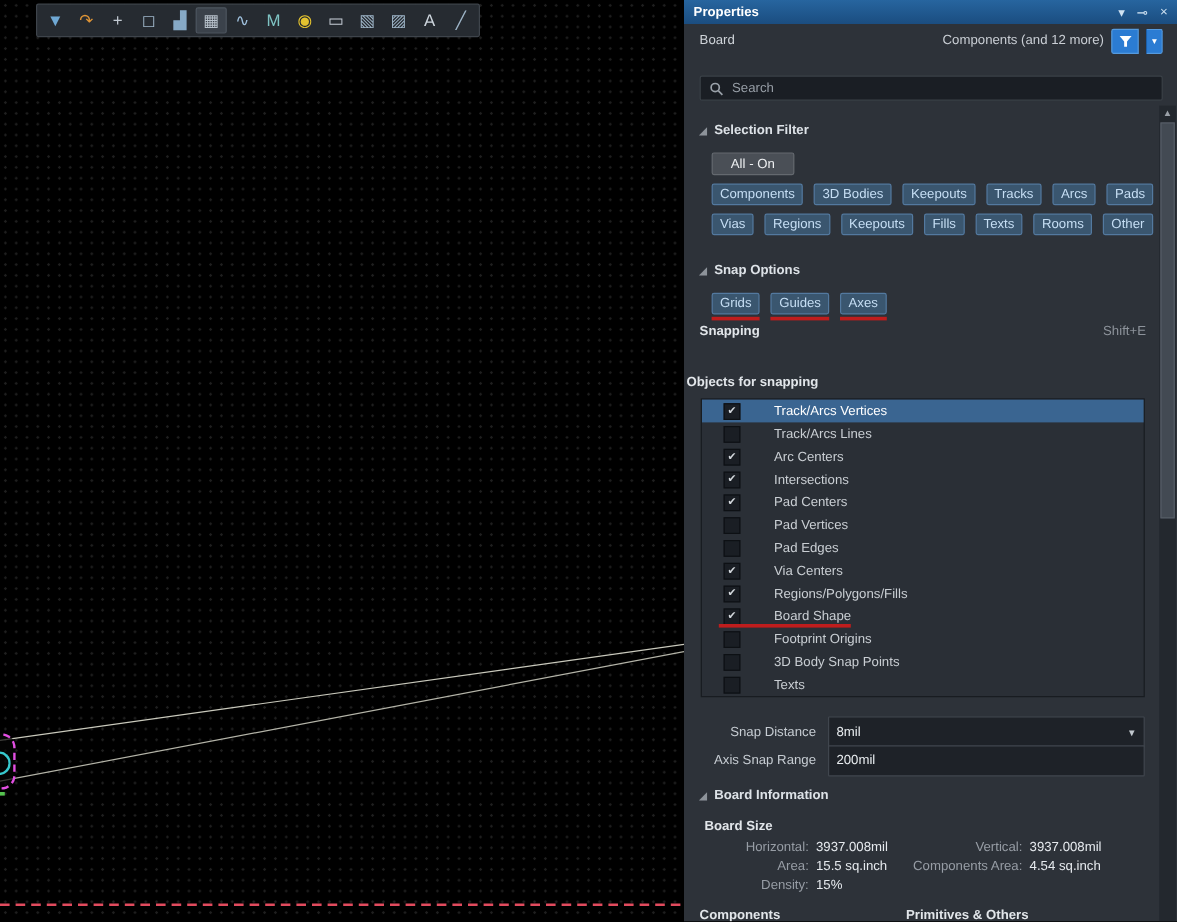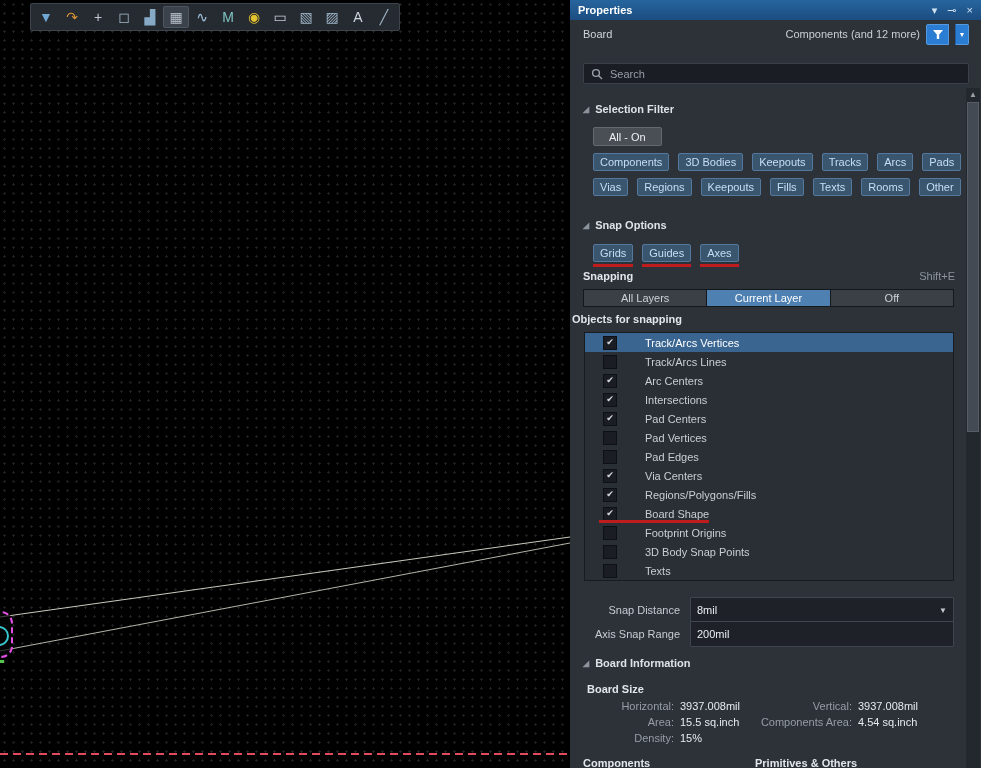--- a/index.html
+++ b/index.html
@@ -206,25 +206,20 @@
           <button class="btn">Axes</button>
           <span class="red-underline"></span>
         </span>
       </div>
 
     <div class="snapping-row">
       <span class="bold-label">Snapping</span>
       <span class="shortcut">Shift+E</span>
     </div>
 
-    <div class="segmented">
-        <div class="segment">All Layers</div>
-        <div class="segment selected">Current Layer</div>
-        <div class="segment">Off</div>
-      </div>
 
     <div class="objects-label bold-label">Objects for snapping</div>
 
     <div class="snap-table">
       <div>
           <div class="t-row selected">
             <div class="row-check">
               <span class="checkbox">✔</span>
             </div>
             <span class="row-label">Track/Arcs Vertices</span>

